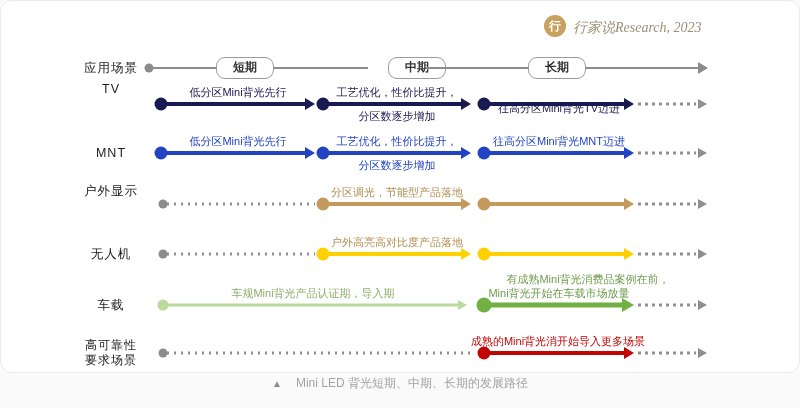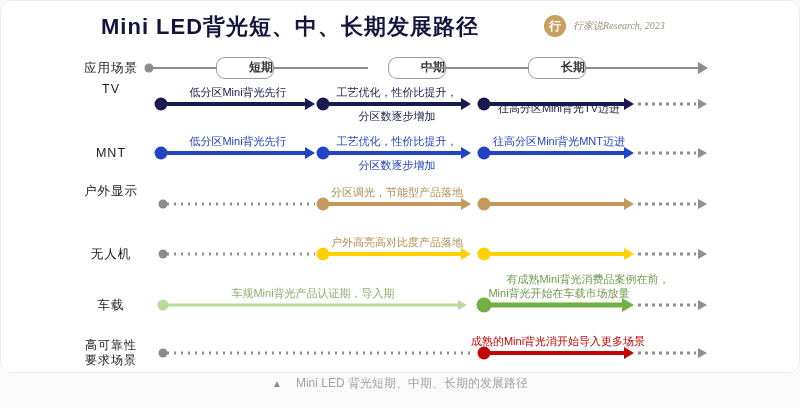--- a/index.html
+++ b/index.html
@@ -19,21 +19,21 @@
     white-space:nowrap;
   }
   .logo-circle{
     position:absolute;left:543px;top:14px;width:22px;height:22px;
     border-radius:50%;background:#c8a05f;color:#fff;
     font-size:12px;font-weight:bold;text-align:center;line-height:22px;
   }
   .logo-text{
     position:absolute;left:572px;top:18px;
     font-family:"Liberation Serif","DejaVu Serif",serif;
-    font-style:italic;font-size:10px;color:#9b8f77;white-space:nowrap;text-align:center;
+    font-style:italic;font-size:14px;color:#9b8f77;white-space:nowrap;text-align:center;
   }
   
   .rl{
     position:absolute;left:72px;width:76px;text-align:center;
     transform:translateY(-50%);font-size:12.5px;color:#1c1c1c;letter-spacing:1px;
   }
   .rl2{line-height:15px;font-size:12px;}
   
   .dot{position:absolute;border-radius:50%;transform:translate(-50%,-50%);}
   .d15{width:15px;height:15px}.d13{width:13px;height:13px}
@@ -48,21 +48,21 @@
   
   .dt{position:absolute;height:3px;transform:translateY(-50%);
       background-image:repeating-linear-gradient(90deg,#8f8f8f 0 2.5px,transparent 2.5px 7px);}
   
   .sl{position:absolute;font-size:11px;line-height:14px;white-space:nowrap;
       transform:translateX(-50%);}
   
   .phase{
     position:absolute;width:58px;height:22px;box-sizing:border-box;
     border:1.5px solid #9a9a9a;border-radius:9px;background:#fff;
-    font-size:12px;font-weight:bold;color:#333;text-align:right;line-height:19px;
+    font-size:12px;font-weight:bold;color:#333;text-align:center;line-height:19px;
   }
   
   .bg-navy{background:#1a1a52}.bg-blue{background:#2244c2}.bg-tan{background:#c49a5c}
   .bg-yellow{background:#ffd100}.bg-lgreen{background:#b9da9b}.bg-green{background:#72b043}
   .bg-red{background:#c00504}.bg-gray{background:#8c8c8c}
   .ah-navy{border-left:10px solid #1a1a52}.ah-blue{border-left:10px solid #2244c2}
   .ah-tan{border-left:10px solid #c49a5c}.ah-yellow{border-left:10px solid #ffd100}
   .ah-lgreen{border-left:9px solid #b9da9b}.ah-green{border-left:12px solid #72b043}
   .ah-red{border-left:10px solid #c00504}.ah-gray{border-left:9px solid #8f8f8f}
   .t-navy{color:#1a1a52}.t-blue{color:#2244c2}.t-tan{color:#b28d52}
@@ -72,21 +72,20 @@
     position:absolute;left:0;top:376px;width:800px;text-align:center;
     font-size:12px;color:#a3a3a3;line-height:15px;
   }
   .caption .tri{color:#8a8a8a;font-size:10px;margin-right:14px;}
 </style>
 </head>
 <body>
 
 <div class="card">
 
-  <div class="title">Mini LED背光短、中、长期发展路径</div>
   <div class="logo-circle">行</div>
   <div class="logo-text">行家说Research, 2023</div>
 
   <div>
     <div class="rl" style="top:67px">应用场景</div>
     <span class="dot d9 bg-gray" style="left:148px;top:67px"></span>
     <div class="ln bg-gray" style="left:152px;top:67px;width:63px;height:2px"></div>
     <div class="phase" style="left:215px;top:56px">短期</div>
     <div class="ln bg-gray" style="left:273px;top:67px;width:94px;height:2px"></div>
     <div class="phase" style="left:387px;top:56px">中期</div>

